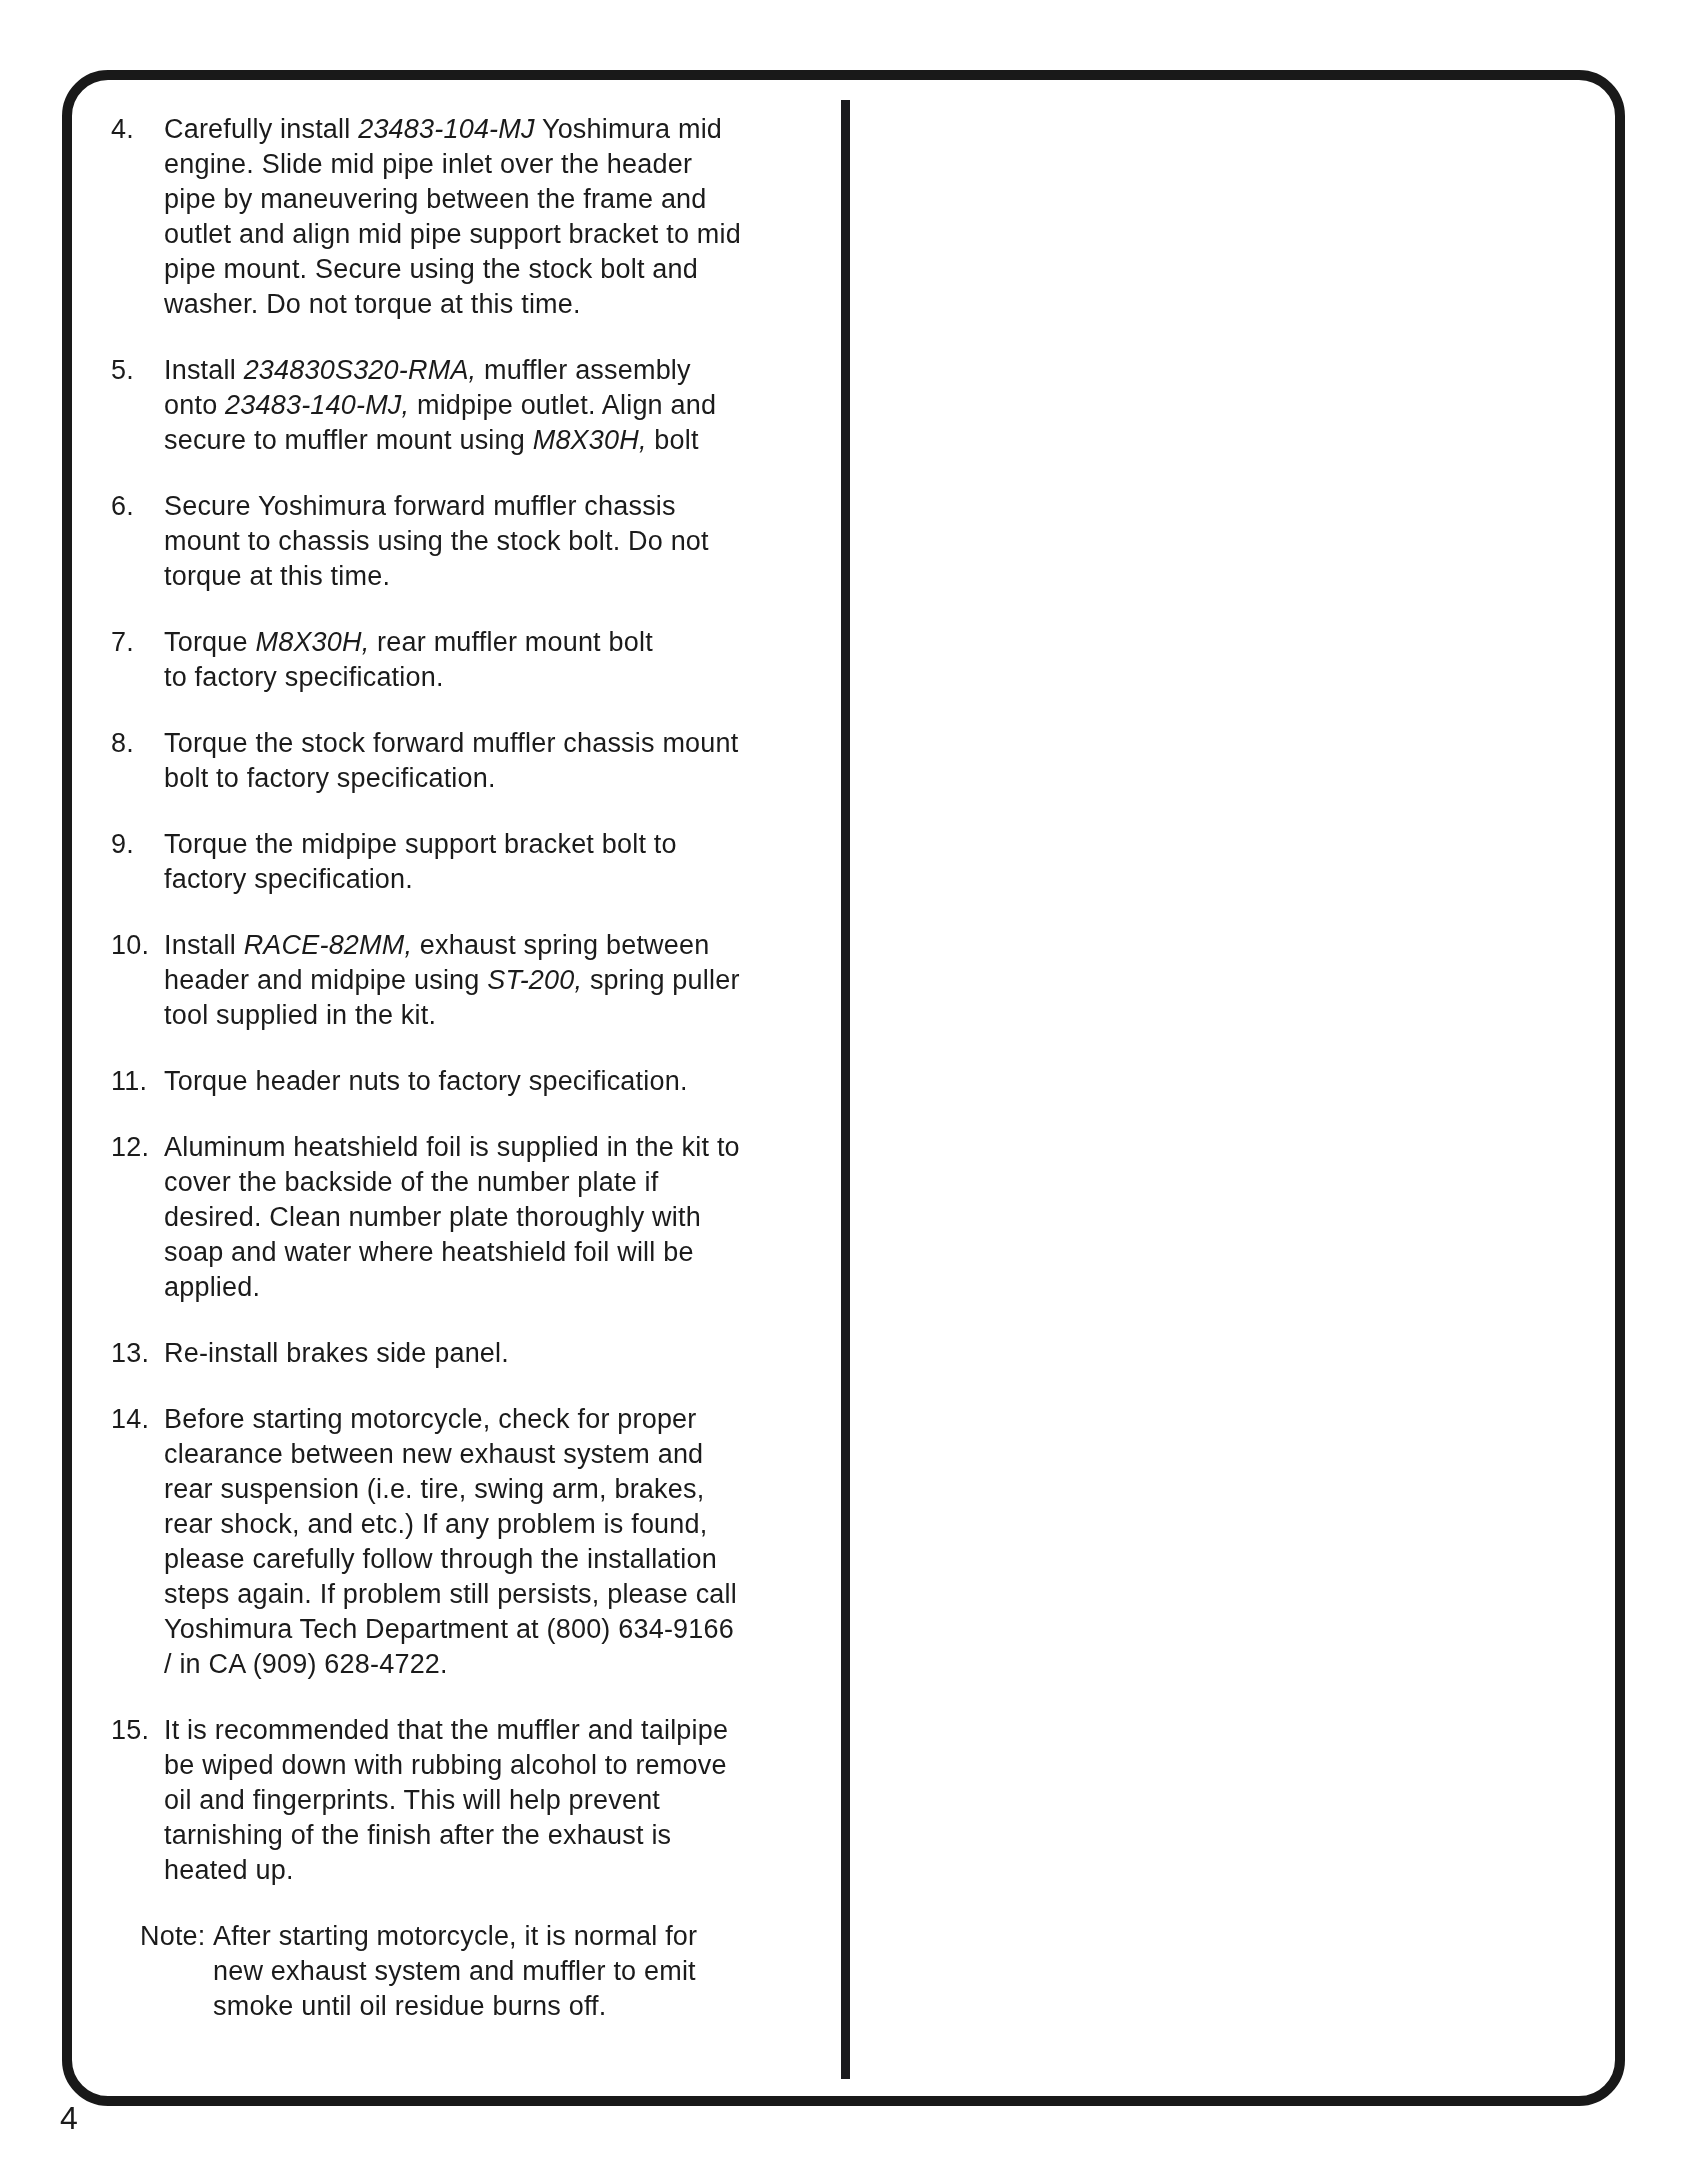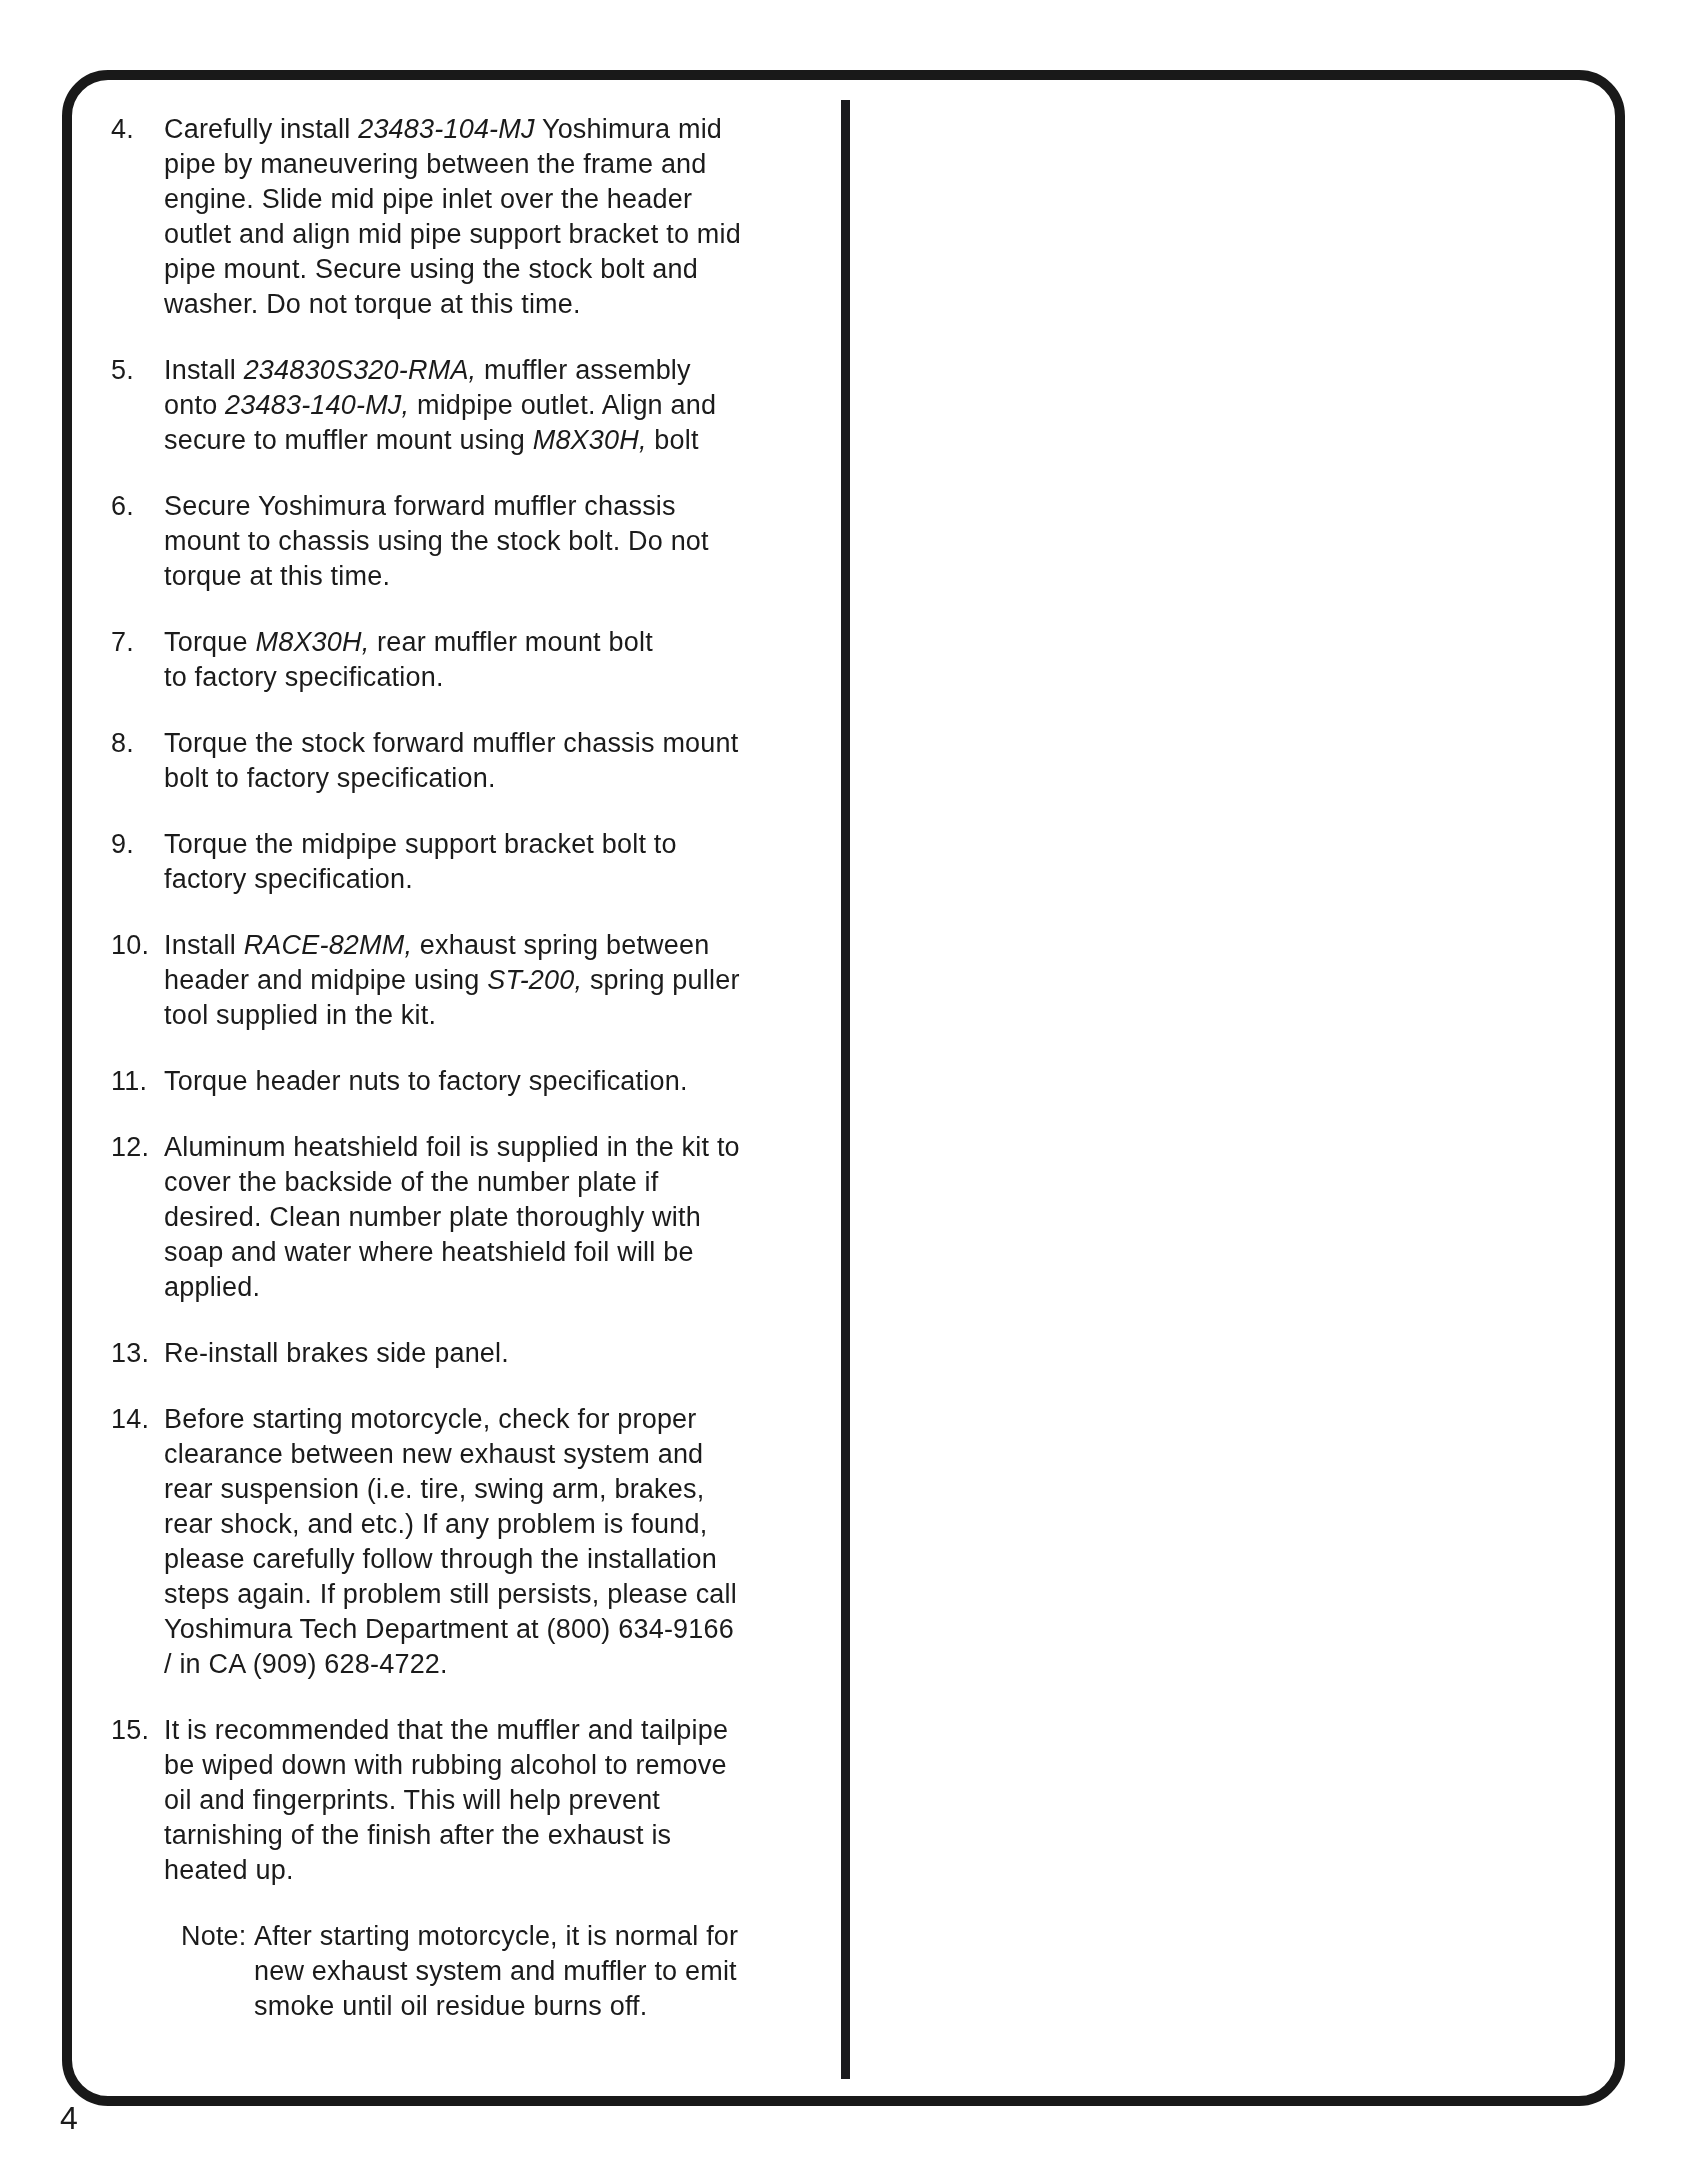--- a/index.html
+++ b/index.html
@@ -50,21 +50,21 @@
   .item:last-child { margin-bottom: 0; }
   .num {
     flex: 0 0 53px;
     width: 53px;
   }
   .body { flex: 1 1 auto; }
   .line { white-space: nowrap; }
   .it { font-style: italic; margin-top: 33px; }
   .note-block {
     display: flex;
-    margin-left: 70px;
+    margin-left: 29px;
   }
   .note-label {
     flex: 0 0 73px;
     width: 73px;
   }
   .page-number {
     position: absolute;
     left: 60px;
     top: 2101px;
     font-size: 32px;
@@ -75,22 +75,22 @@
 </head>
 <body>
 
 <div class="frame"></div>
 <div class="divider"></div>
 <div class="content" id="instruction-list">
     <div class="item">
       <div class="num">4.</div>
       <div class="body">
         <div class="line"><span>Carefully install </span><span class="it">23483-104-MJ</span><span> Yoshimura mid</span></div>
+        <div class="line"><span>engine. Slide mid pipe inlet over the header</span></div>
         <div class="line"><span>pipe by maneuvering between the frame and</span></div>
-        <div class="line"><span>engine. Slide mid pipe inlet over the header</span></div>
         <div class="line"><span>outlet and align mid pipe support bracket to mid</span></div>
         <div class="line"><span>pipe mount. Secure using the stock bolt and</span></div>
         <div class="line"><span>washer. Do not torque at this time.</span></div>
       </div>
     </div>
     <div class="item">
       <div class="num">5.</div>
       <div class="body">
         <div class="line"><span>Install </span><span class="it">234830S320-RMA,</span><span> muffler assembly</span></div>
         <div class="line"><span>onto </span><span class="it">23483-140-MJ,</span><span> midpipe outlet. Align and</span></div>

